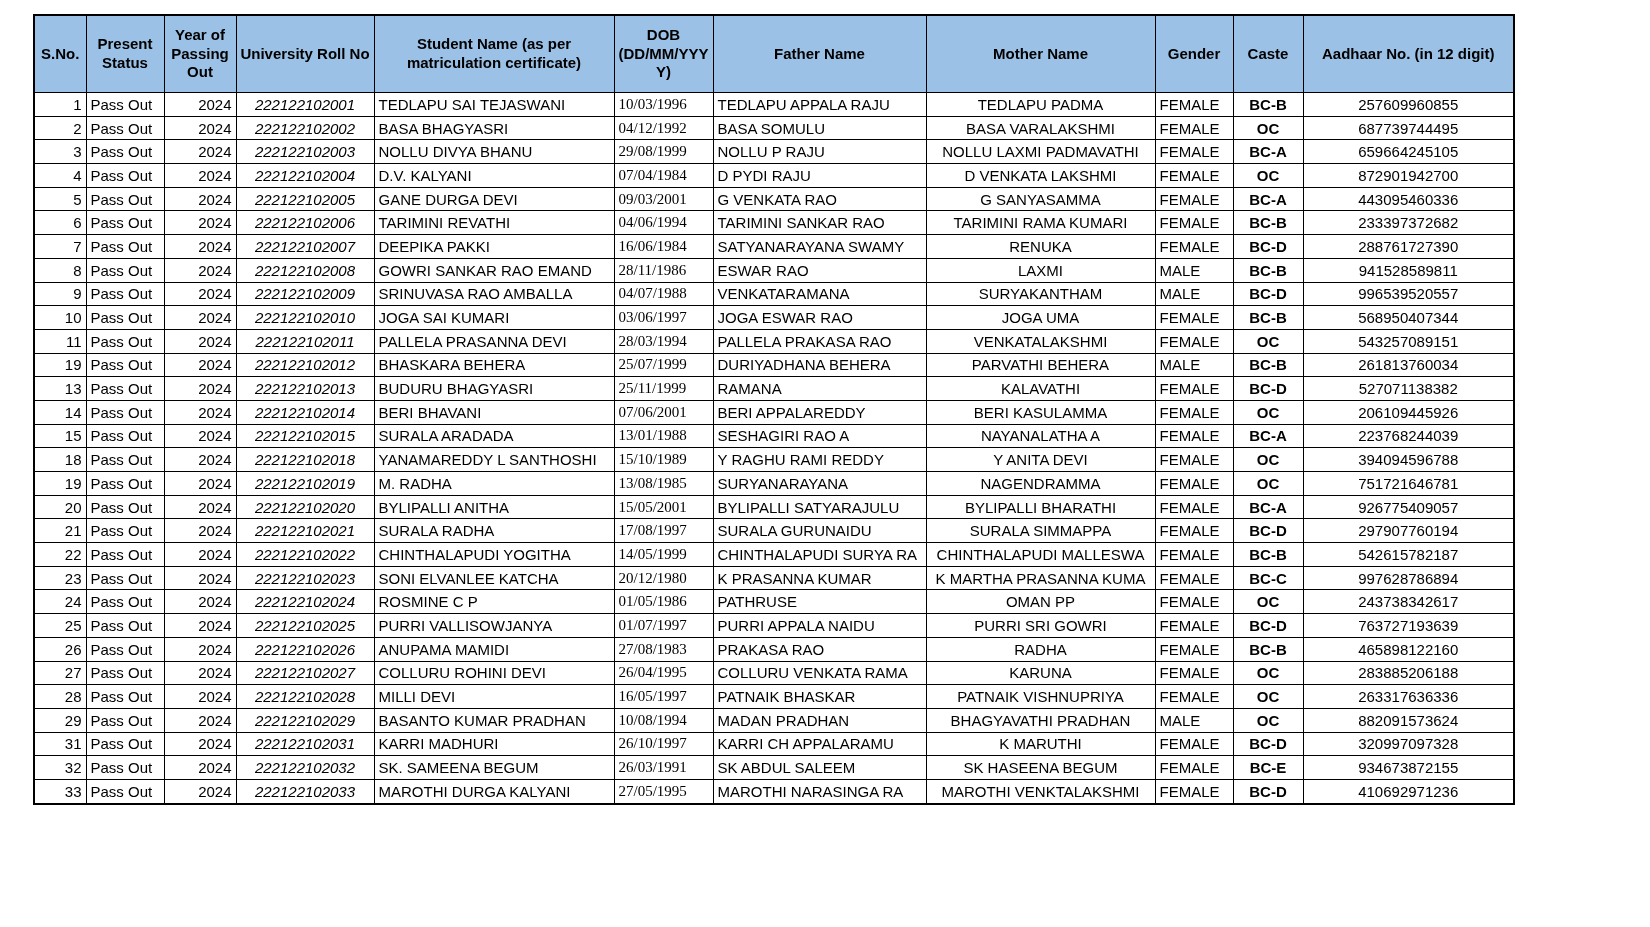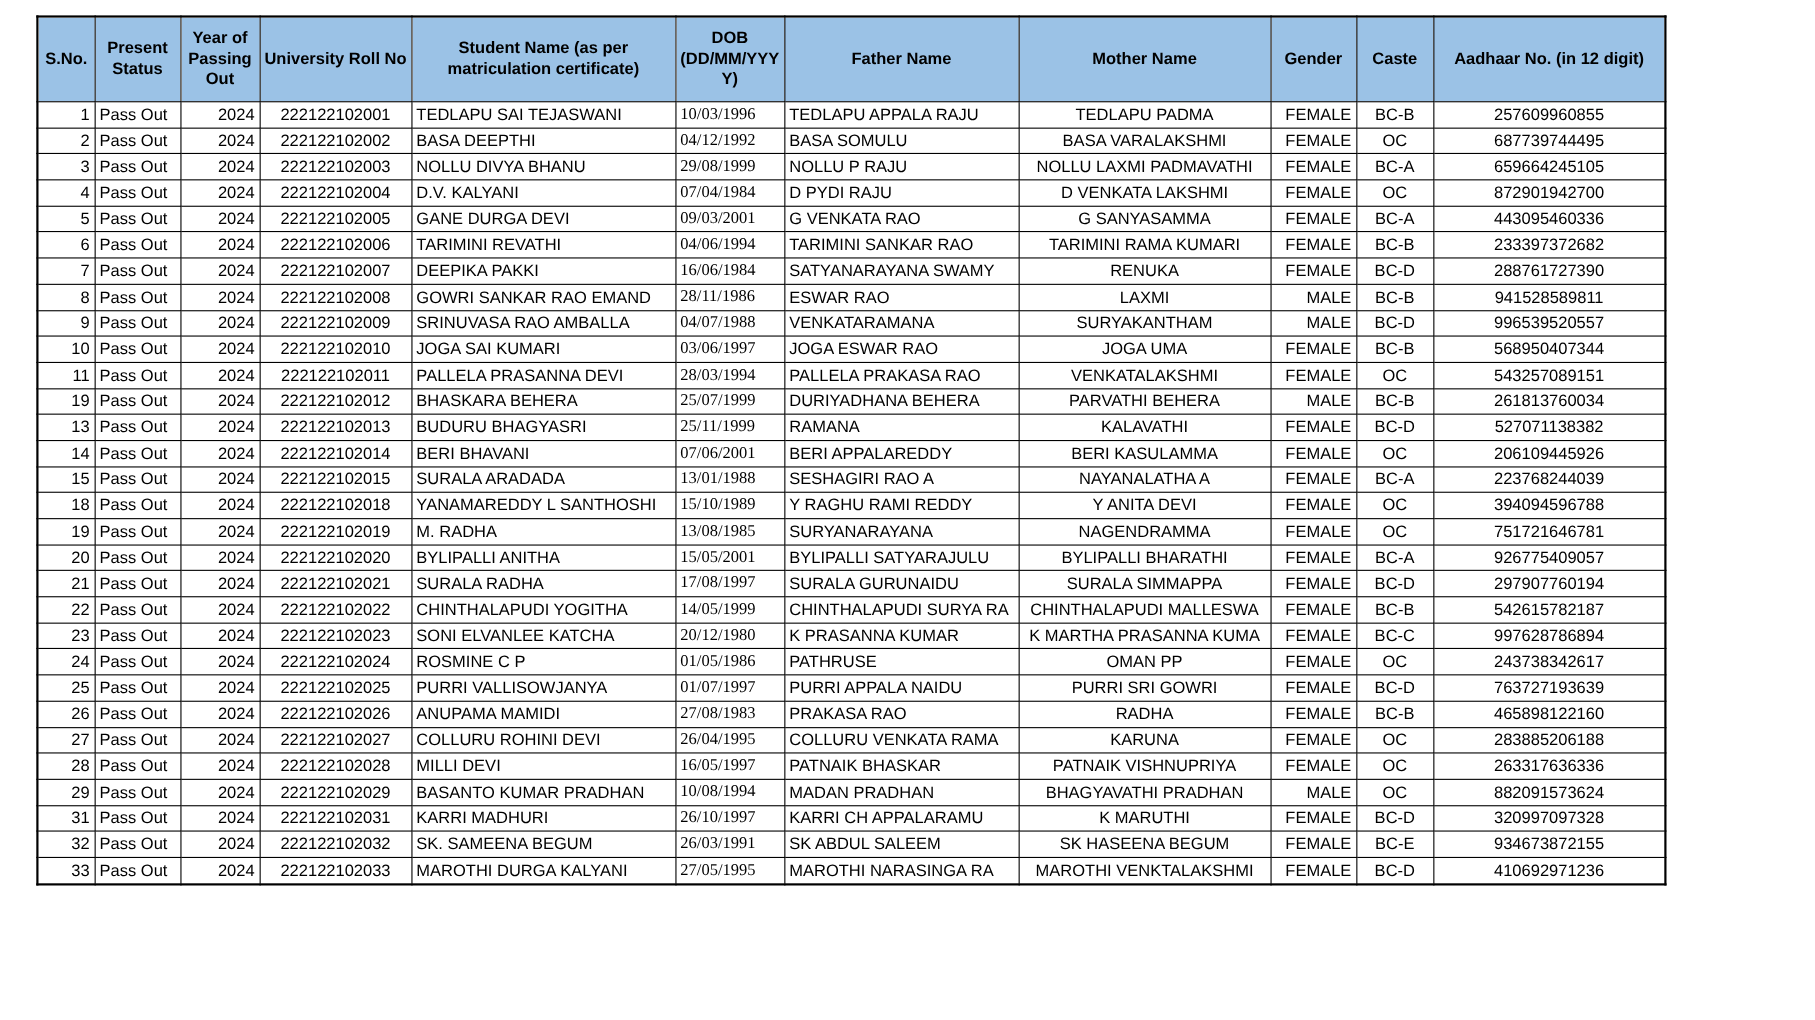--- a/index.html
+++ b/index.html
@@ -43,27 +43,27 @@
     height: 22.7px;
     padding: 0 4px;
     overflow: hidden;
     white-space: nowrap;
     vertical-align: middle;
   }
   
   td:nth-child(1)  { text-align: right; }
   td:nth-child(2)  { text-align: left; }
   td:nth-child(3)  { text-align: right; margin-left: 39px; }
-  td:nth-child(4)  { text-align: center; font-size: 13px; }
+  td:nth-child(4)  { text-align: center; font-size: 13px; font-style: italic; }
   td:nth-child(5)  { text-align: left; }
   td:nth-child(6)  { text-align: left; font-family: Liberation Serif, serif; }
   td:nth-child(7)  { text-align: left; }
   td:nth-child(8)  { text-align: center; }
-  td:nth-child(9)  { text-align: right; }
-  td:nth-child(10) { text-align: center; }
+  td:nth-child(9)  { text-align: left; }
+  td:nth-child(10) { text-align: center; font-weight: bold; }
   td:nth-child(11) { text-align: center; }
   col.c1  { width: 52px; }
   col.c2  { width: 78px; }
   col.c3  { width: 72px; }
   col.c4  { width: 138px; }
   col.c5  { width: 240px; }
   col.c6  { width: 99px; }
   col.c7  { width: 213px; }
   col.c8  { width: 229px; }
   col.c9  { width: 78px; }
@@ -116,21 +116,21 @@
             <td>TEDLAPU PADMA</td>
             <td>FEMALE</td>
             <td>BC-B</td>
             <td>257609960855</td>
           </tr>
           <tr>
             <td>2</td>
             <td>Pass Out</td>
             <td>2024</td>
             <td>222122102002</td>
-            <td>BASA DEEPTHI</td>
+            <td>BASA BHAGYASRI</td>
             <td>04/12/1992</td>
             <td>BASA SOMULU</td>
             <td>BASA VARALAKSHMI</td>
             <td>FEMALE</td>
             <td>OC</td>
             <td>687739744495</td>
           </tr>
           <tr>
             <td>3</td>
             <td>Pass Out</td>

